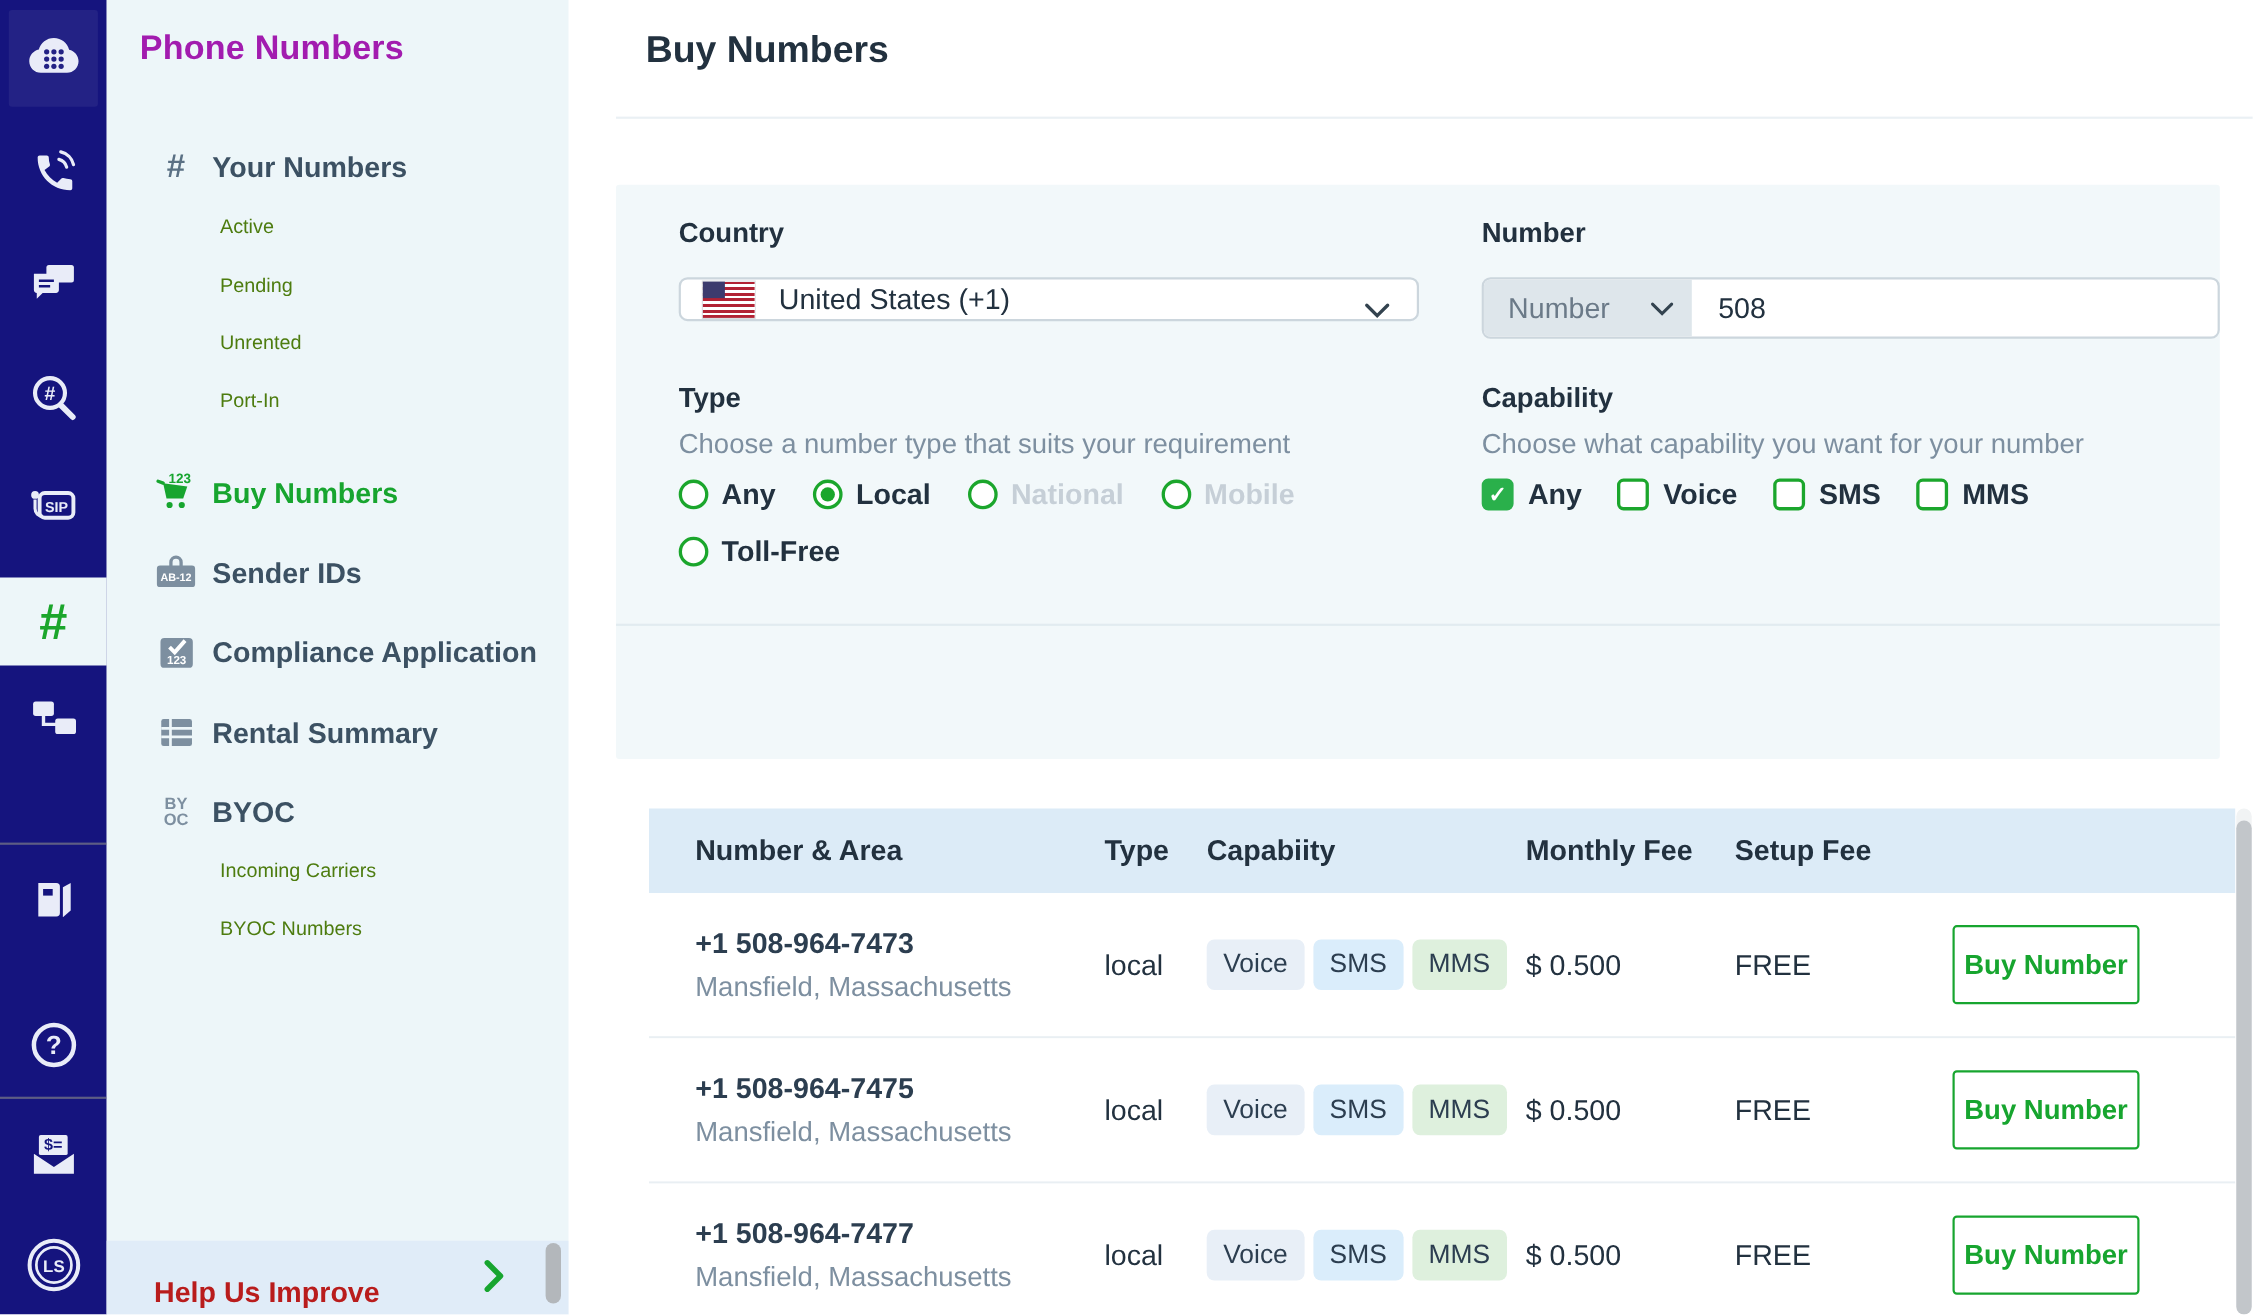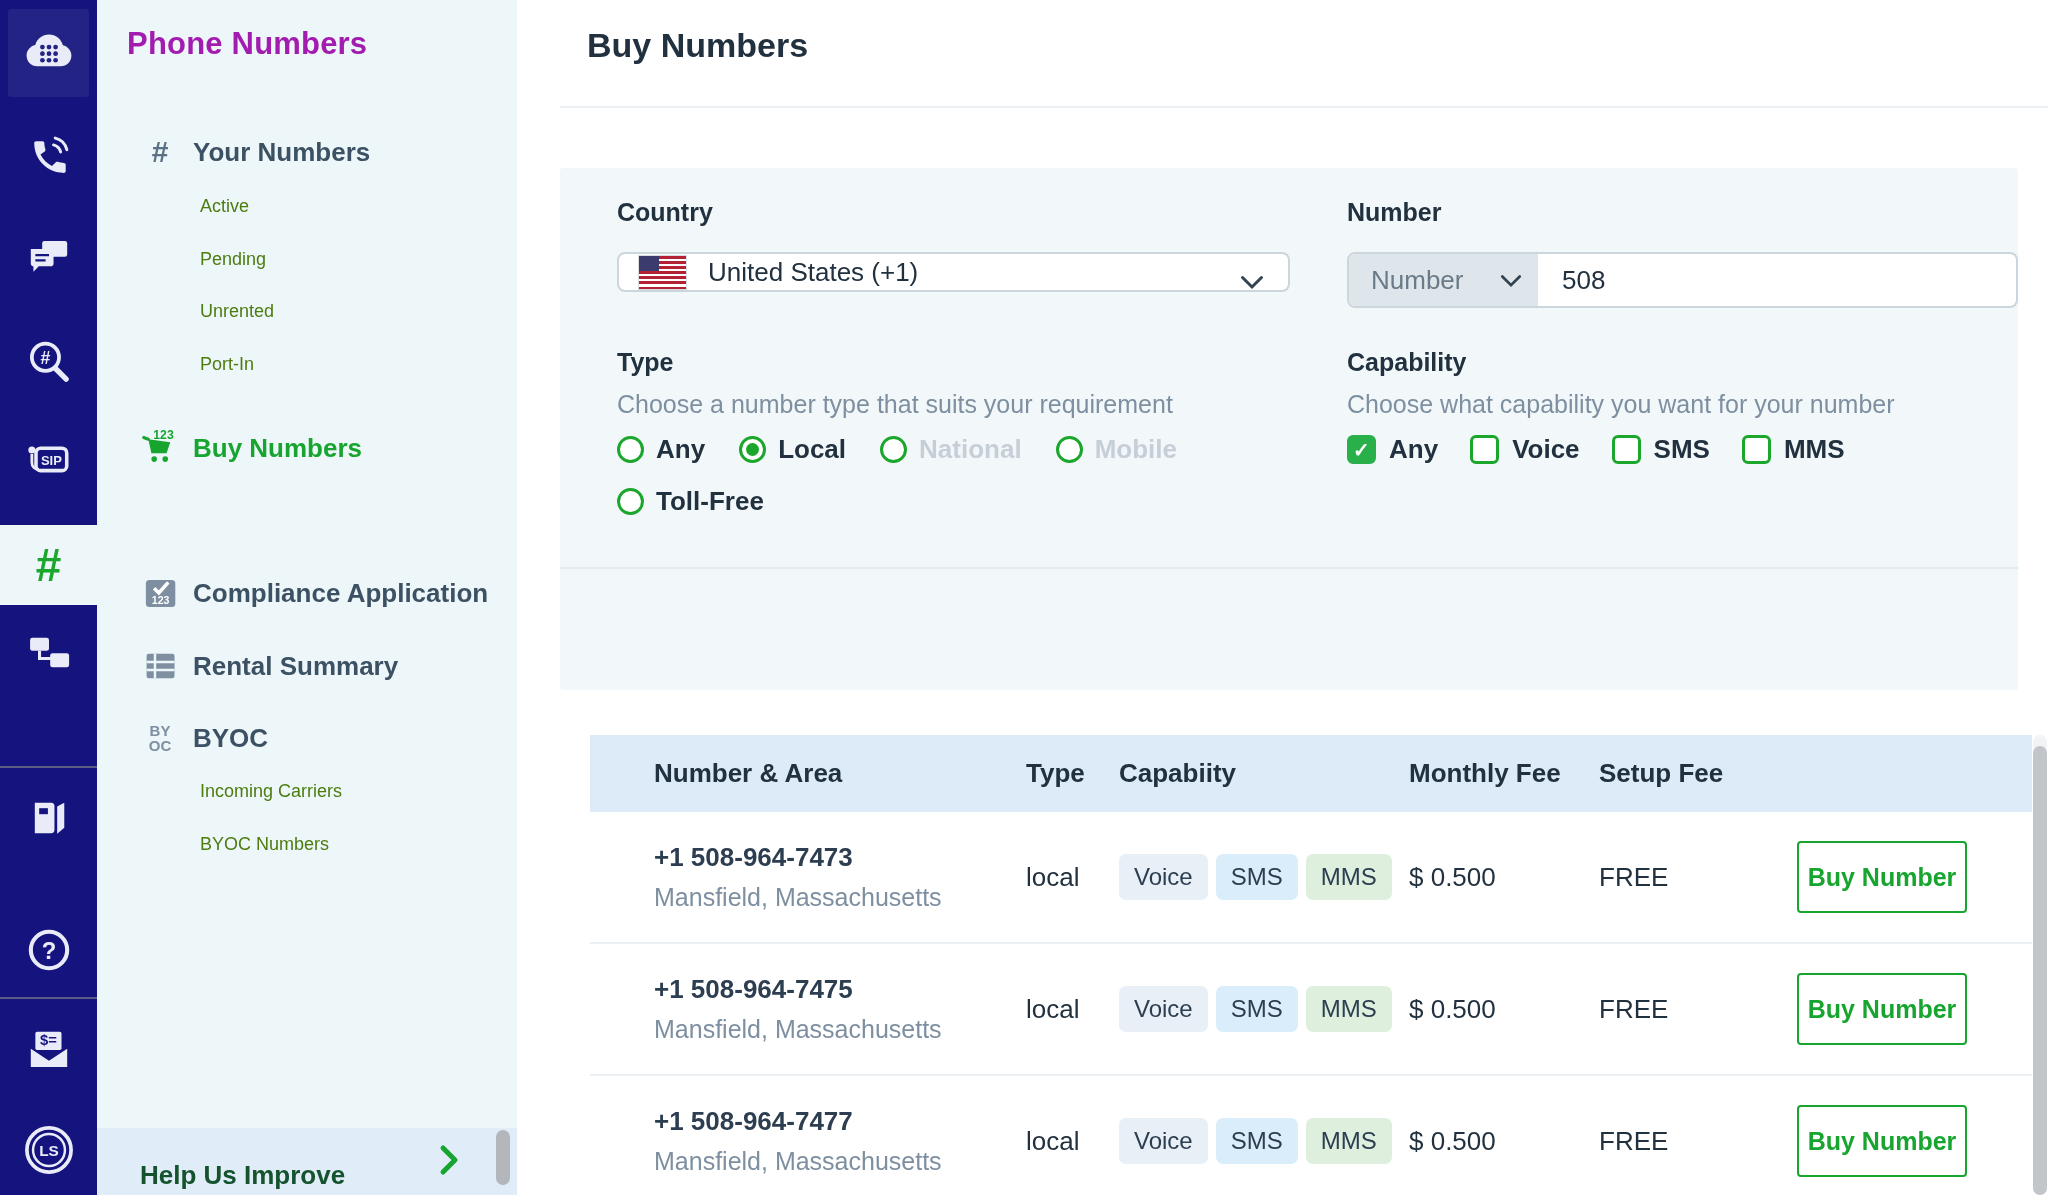--- a/index.html
+++ b/index.html
@@ -17,21 +17,21 @@
   
   .sidebar { position:absolute; left:97px; top:0; width:420px; height:1195px; background:#edf6f9; }
   .sidebar-title { position:absolute; left:30px; top:26px; font-size:31px; font-weight:bold; color:#a21caf; letter-spacing:.2px; }
   .nav-item { position:absolute; left:0; width:420px; height:44px; display:flex; align-items:center; cursor:pointer; }
   .nav-item .nav-ico { position:absolute; left:40px; width:46px; display:flex; justify-content:center; align-items:center; }
   .nav-item .nav-label { position:absolute; left:96px; font-size:26px; font-weight:bold; color:#3c5163; white-space:nowrap; }
   .nav-item.active .nav-label { color:#17a52f; }
   .nav-sub { position:absolute; left:103px; height:40px; display:flex; align-items:center; font-size:18px; color:#4d7c0f; cursor:pointer; white-space:nowrap; }
   .hash-ico { font-size:30px; font-weight:bold; color:#5a7084; }
   .sb-footer { position:absolute; left:0; top:1128px; width:420px; height:67px; background:#e0ecf8; display:flex; align-items:center; }
-  .sb-footer .f-label { position:absolute; left:43px; font-size:26px; font-weight:bold; color:#14532d;margin-top:28px; }
+  .sb-footer .f-label { position:absolute; left:43px; font-size:26px; font-weight:bold; color:#b91c1c;margin-top:28px; }
   .sb-footer .f-chev { position:absolute; left:340px; top:14px; }
   .sb-scroll { position:absolute; left:399px; top:1130px; width:14px; height:55px; background:#b3b7bb; border-radius:7px; }
 
   
   .main { position:absolute; left:517px; top:0; width:1531px; height:1195px; background:#ffffff; }
   .page-title { position:absolute; left:70px; top:26px; font-size:34px; font-weight:bold; color:#22313f; }
   .title-divider { position:absolute; left:43px; top:106px; right:0; border-top:2px solid #eaf0f4; }
 
   .panel { position:absolute; left:43px; top:168px; width:1458px; height:522px; background:#f2f8fa; border-radius:3px; }
   .fld-label { position:absolute; font-size:25px; font-weight:bold; color:#22313f; }
@@ -60,21 +60,21 @@
   .check-opt { display:flex; align-items:center; gap:13px; cursor:pointer; }
   .check-box { width:29px; height:29px; border:3px solid #1ba62c; border-radius:6px; background:#fff; flex:none; display:flex; align-items:center; justify-content:center; }
   .check-opt.checked .check-box { background:#2ab04b; border-color:#2ab04b; color:#fff; font-size:20px; font-weight:bold; }
   .check-opt .c-label { font-size:26px; font-weight:bold; color:#22313f; }
 
   .panel-divider { position:absolute; left:0; right:0; top:399px; border-top:2px solid #e2ebf0; }
   .search-btn { position:absolute; left:1170px; top:426px; width:288px; height:68px; background:#0ba84d; border:none; border-radius:4px; color:#fff; font-size:27px; font-family:"Liberation Sans",sans-serif; cursor:pointer; }
 
   
   .table { position:absolute; left:73px; top:735px; width:1442px; }
-  .t-grid { display:grid; grid-template-columns:372px 93px 290px 190px 198px 1fr; align-items:center; padding-left:64px; }
+  .t-grid { display:grid; grid-template-columns:372px 93px 290px 190px 198px 1fr; align-items:center; padding-left:42px; }
   .t-head { background:#dcebf7; height:77px; }
   .t-head .th { font-size:26px; font-weight:bold; color:#22313f; }
   .t-row { height:132px; background:#fff; border-bottom:2px solid #e9eff3; }
   .cell-num .num { font-size:26px; font-weight:bold; color:#2c3e50; }
   .cell-num .area { font-size:25px; color:#7d8fa0; margin-top:10px; }
   .cell-type { font-size:26px; color:#22313f; }
   .badges { display:flex; gap:8px; }
   .badge { font-size:24px; color:#2c3e50; padding:9px 15px; border-radius:7px; }
   .badge.b0 { background:#e8eff7; }
   .badge.b1 { background:#daedfb; }
@@ -227,20 +227,30 @@
         <text x="21" y="10" font-size="10.5" font-weight="bold" fill="#17a52f" text-anchor="middle" font-family="Liberation Sans, sans-serif">123</text>
         <path d="M4 9l4 1.5" stroke="#17a52f" stroke-width="2.6" fill="none" stroke-linecap="round"></path>
         <path d="M8 10.5l2.6 12h13l3.2-9.5z" fill="#17a52f"></path>
         <circle cx="13" cy="27.5" r="2.4" fill="#17a52f"></circle>
         <circle cx="22.5" cy="27.5" r="2.4" fill="#17a52f"></circle>
       </svg>
     </span>
     <span class="nav-label">Buy Numbers</span>
   </div>
 
+  <div class="nav-item" style="top:499px">
+    <span class="nav-ico">
+      <svg width="44" height="40" viewBox="0 0 38 34">
+        <path d="M15 12V8.5a4 4 0 0 1 8 0V12" stroke="#7d8fa0" stroke-width="2.6" fill="none"></path>
+        <rect x="4" y="11" width="30" height="17" rx="2.5" fill="#7d8fa0"></rect>
+        <text x="19" y="23.5" font-size="8.5" font-weight="bold" fill="#ffffff" text-anchor="middle" font-family="Liberation Sans, sans-serif">AB-12</text>
+      </svg>
+    </span>
+    <span class="nav-label">Sender IDs</span>
+  </div>
 
   <div class="nav-item" style="top:571px">
     <span class="nav-ico">
       <svg width="40" height="40" viewBox="0 0 34 34">
         <rect x="5" y="6" width="25" height="23" rx="3" fill="#7d8fa0"></rect>
         <path d="M12 13l4 4 8-9" stroke="#ffffff" stroke-width="3" fill="none"></path>
         <text x="17.5" y="26" font-size="9" font-weight="bold" fill="#ffffff" text-anchor="middle" font-family="Liberation Sans, sans-serif">123</text>
       </svg>
     </span>
     <span class="nav-label">Compliance Application</span>

